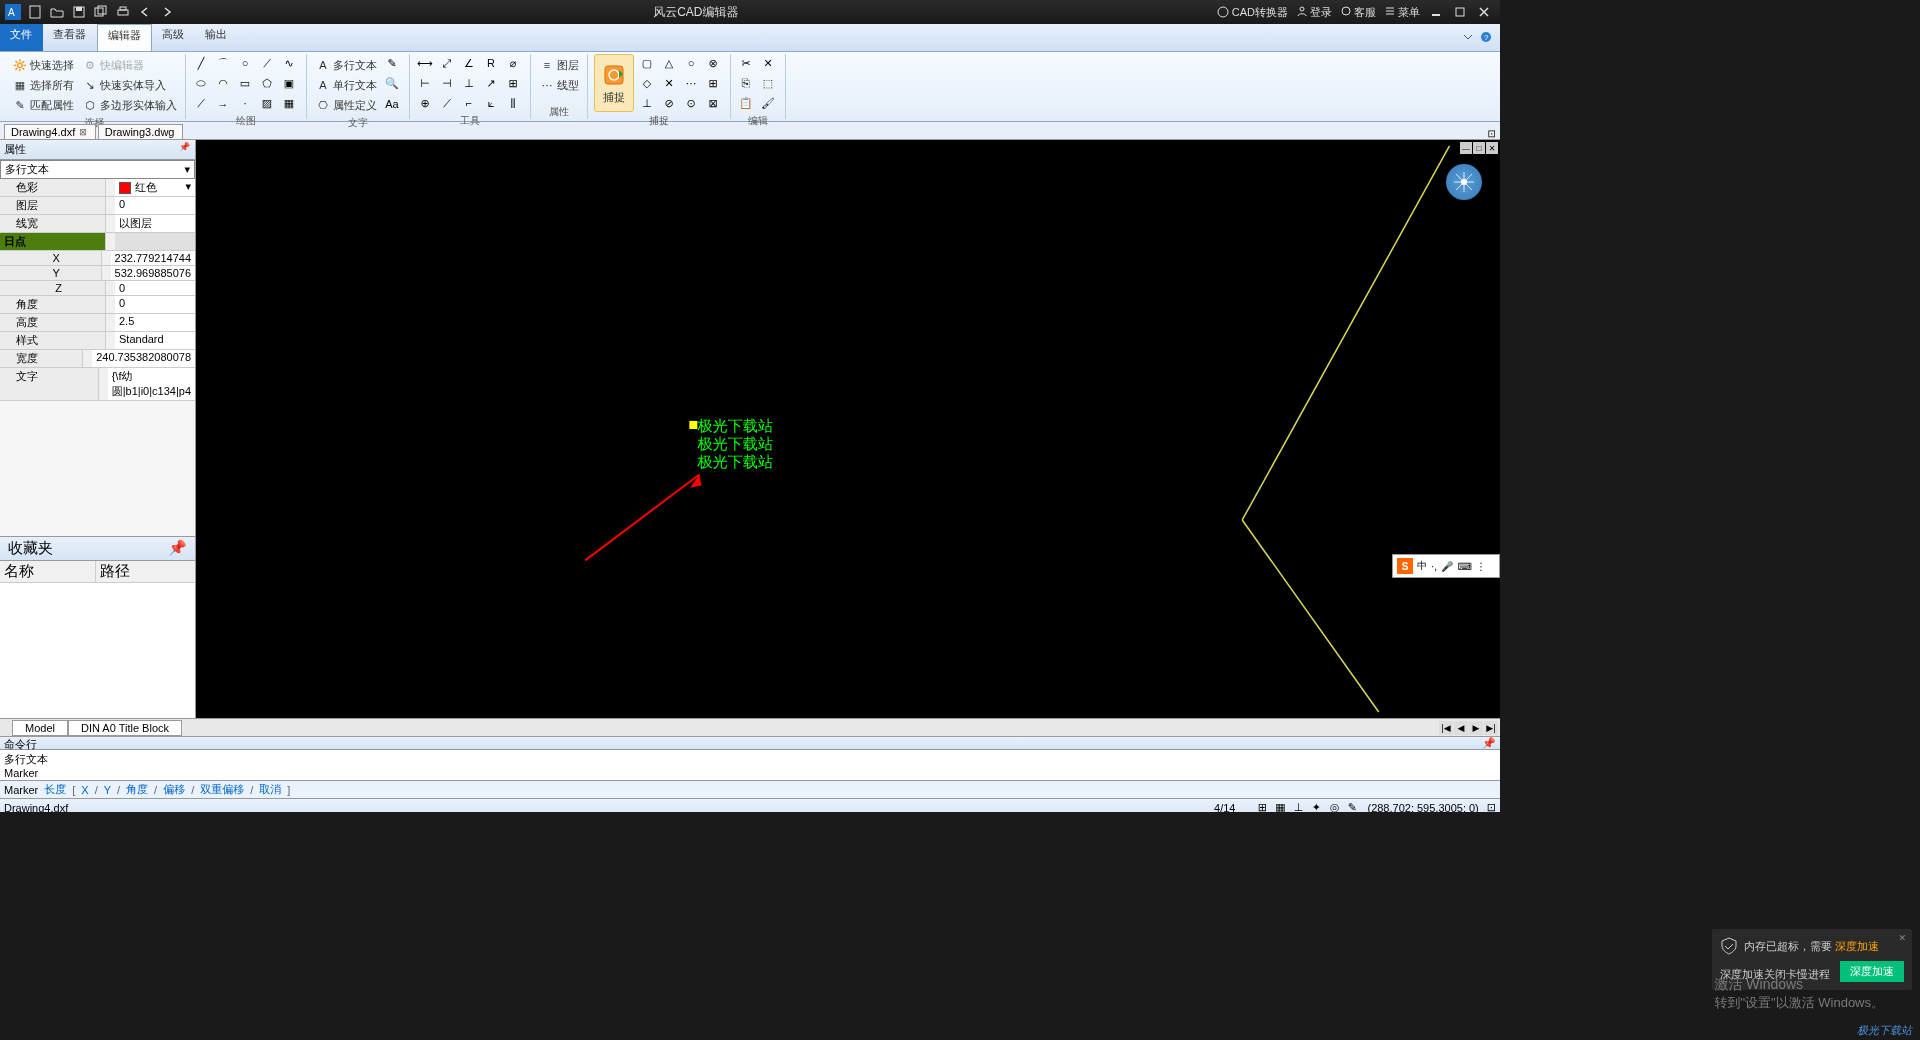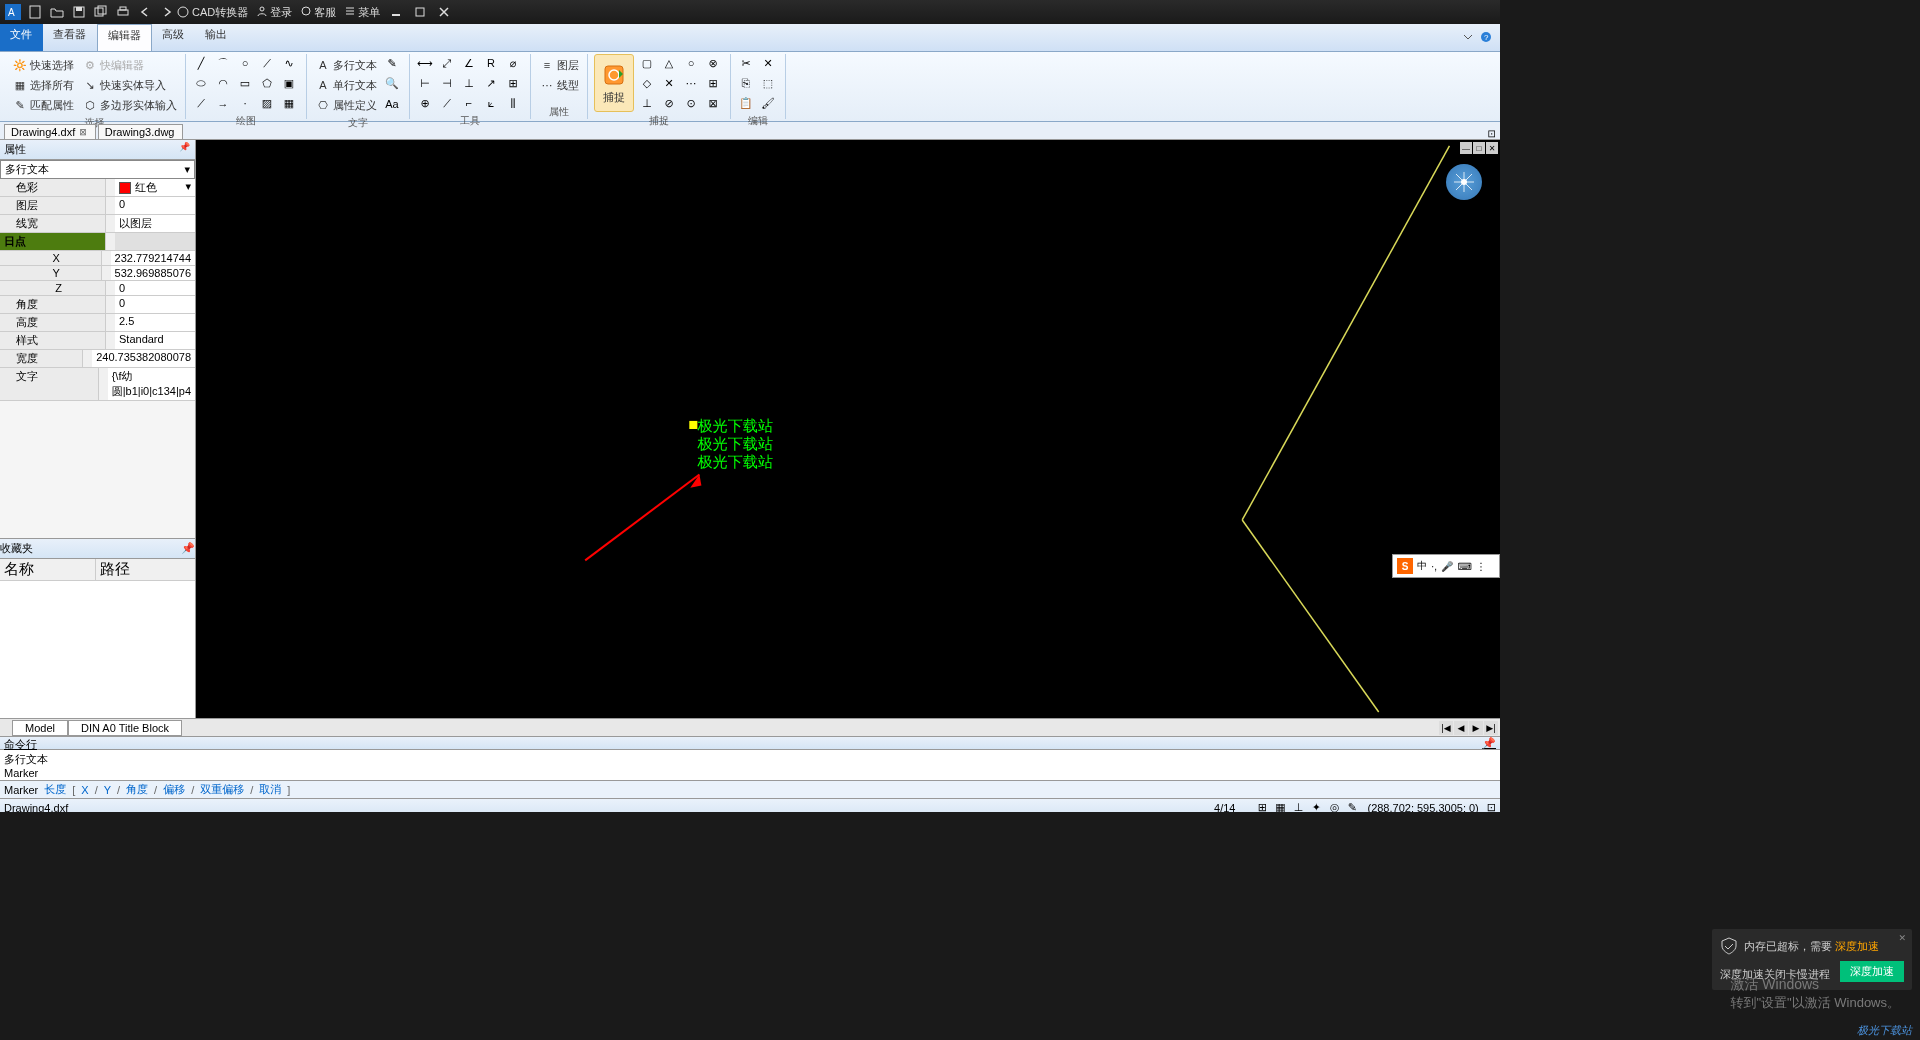--- a/index.html
+++ b/index.html
@@ -54,21 +54,21 @@
 .props-table{flex:0 0 auto;}
 .props-table .prow{display:flex;border-bottom:1px solid #ccc;font-size:11px;gap:9px;}
 .props-table .prow .pkey{width:106px;padding:1px 4px 1px 16px;background:#ebebeb;border-right:1px solid #ccc;}
 .props-table .prow .pval{flex:1;padding:1px 4px;background:#fff;}
 .props-table .prow.grp .pkey{padding-left:4px;background:#4d7c0f;font-weight:bold;}
 .props-table .prow.grp .pval{background:#e0e0e0;}
 .color-swatch{display:inline-block;width:12px;height:12px;background:#ff0000;border:1px solid #555;vertical-align:middle;margin-right:4px;}
 .blank-fill{flex:1;background:#f5f5f5;}
 
 
-.fav-header{background:linear-gradient(#e8f0fa,#d5e5f5);padding:2px 0;font-size:11px;display:flex;justify-content:space-between;border-top:1px solid #999;border-bottom:1px solid #999;align-items:center;}
+.fav-header{background:linear-gradient(#e8f0fa,#d5e5f5);padding:2px 8px;font-size:15px;display:flex;justify-content:space-between;border-top:1px solid #999;border-bottom:1px solid #999;}
 .fav-cols{display:flex;font-size:15px;border-bottom:1px solid #ccc;}
 .fav-cols .fc{padding:1px 4px;}
 .fav-cols .fc:first-child{width:96px;border-right:1px solid #ccc;}
 .fav-body{flex:1;background:#fff;}
 
 
 .canvas-wrap{flex:1;position:relative;background:#000;}
 .canvas-controls{position:absolute;top:2px;right:2px;display:flex;gap:1px;}
 .canvas-controls .cc{width:12px;height:12px;background:#ccc;font-size:8px;display:flex;align-items:center;justify-content:center;cursor:pointer;}
 .compass{position:absolute;top:24px;right:18px;width:36px;height:36px;border-radius:50%;background:radial-gradient(#5a9fd8,#3578b8);display:flex;align-items:center;justify-content:center;}
@@ -77,21 +77,21 @@
 .floating-ime .ime-s{width:16px;height:16px;background:#ff6600;color:#fff;font-size:10px;display:flex;align-items:center;justify-content:center;font-weight:bold;}
 .floating-ime .ime-i{font-size:10px;}
 
 
 .model-tabs{height:18px;background:#e8e8e8;border-top:1px solid #999;display:flex;align-items:center;padding-left:12px;font-size:11px;}
 .model-tabs .mtab{padding:1px 12px;border:1px solid #999;background:#fff;cursor:pointer;}
 .model-tabs .scroll{margin-left:auto;display:flex;gap:1px;padding-right:2px;}
 .model-tabs .scroll .sb{width:14px;height:14px;background:#ddd;display:flex;align-items:center;justify-content:center;font-size:9px;cursor:pointer;}
 
 
-.cmd-header{height:14px;background:linear-gradient(#e8f0fa,#d5e5f5);font-size:11px;padding:0 4px;border-top:1px solid #999;border-bottom:1px solid #999;display:flex;justify-content:space-between;text-decoration:underline;}
+.cmd-header{height:14px;background:linear-gradient(#e8f0fa,#d5e5f5);font-size:11px;padding:0 4px;border-top:1px solid #999;border-bottom:1px solid #999;display:flex;justify-content:space-between;}
 .cmd-body{height:30px;background:#fff;font-size:11px;padding:2px 4px;color:#000;}
 .cmd-body div{line-height:14px;}
 
 
 .marker-bar{height:18px;background:#eaf2fb;border-top:1px solid #999;font-size:11px;display:flex;align-items:center;padding:0 4px;gap:6px;}
 .marker-bar .mlink{color:#0066cc;cursor:pointer;text-align:center;}
 .marker-bar .sep{color:#666;}
 
 
 .status-bar{height:18px;background:linear-gradient(#eaf2fb,#d8e6f5);border-top:1px solid #999;display:flex;align-items:center;font-size:11px;padding:0 4px;}
@@ -103,21 +103,21 @@
 
 
 .toast{position:absolute;right:8px;bottom:50px;width:200px;background:#2a2a2a;color:#ccc;font-size:11px;padding:8px;border-radius:2px;}
 .toast .trow1{display:flex;align-items:center;gap:6px;}
 .toast .tlink{color:#ffa500;}
 .toast .trow2{display:flex;justify-content:space-between;align-items:flex-end;margin-top:6px;}
 .toast .tbtn{background:#00c07a;color:#fff;padding:3px 10px;cursor:pointer;}
 .toast .tclose{position:absolute;top:4px;right:6px;color:#888;cursor:pointer;font-size:9px;}
 
 
-.win-activate{position:absolute;right:20px;bottom:28px;color:#7a7a7a;font-size:13px;text-align:left;}
+.win-activate{position:absolute;right:36px;bottom:28px;color:#7a7a7a;font-size:13px;text-align:left;}
 .win-activate .wa1{font-size:14px;}
 
 
 .watermark{position:absolute;right:8px;bottom:2px;color:#4a8fd8;font-size:11px;font-style:italic;}
 
 svg{display:block;}
 </style>
 </head>
 <body>
 
@@ -161,20 +161,21 @@
         <svg width="14" height="14">
           <path d="M9 3L4 7l5 4" fill="none" stroke="#ddd" stroke-width="1.5"></path>
         </svg>
       </div>
     <div class="qat-btn">
         <svg width="14" height="14">
           <path d="M5 3l5 4-5 4" fill="none" stroke="#ddd" stroke-width="1.5"></path>
         </svg>
       </div>
   </div>
+  <div class="app-title">风云CAD编辑器</div>
   <div class="right-btns">
     <div class="text-btn">
         <svg width="14" height="14">
           <circle cx="7" cy="7" r="5" fill="none" stroke="#ddd"></circle>
         </svg>
         <span>CAD转换器</span>
       </div>
     <div class="text-btn">
         <svg width="12" height="12">
           <circle cx="6" cy="4" r="2" fill="none" stroke="#ddd"></circle>

